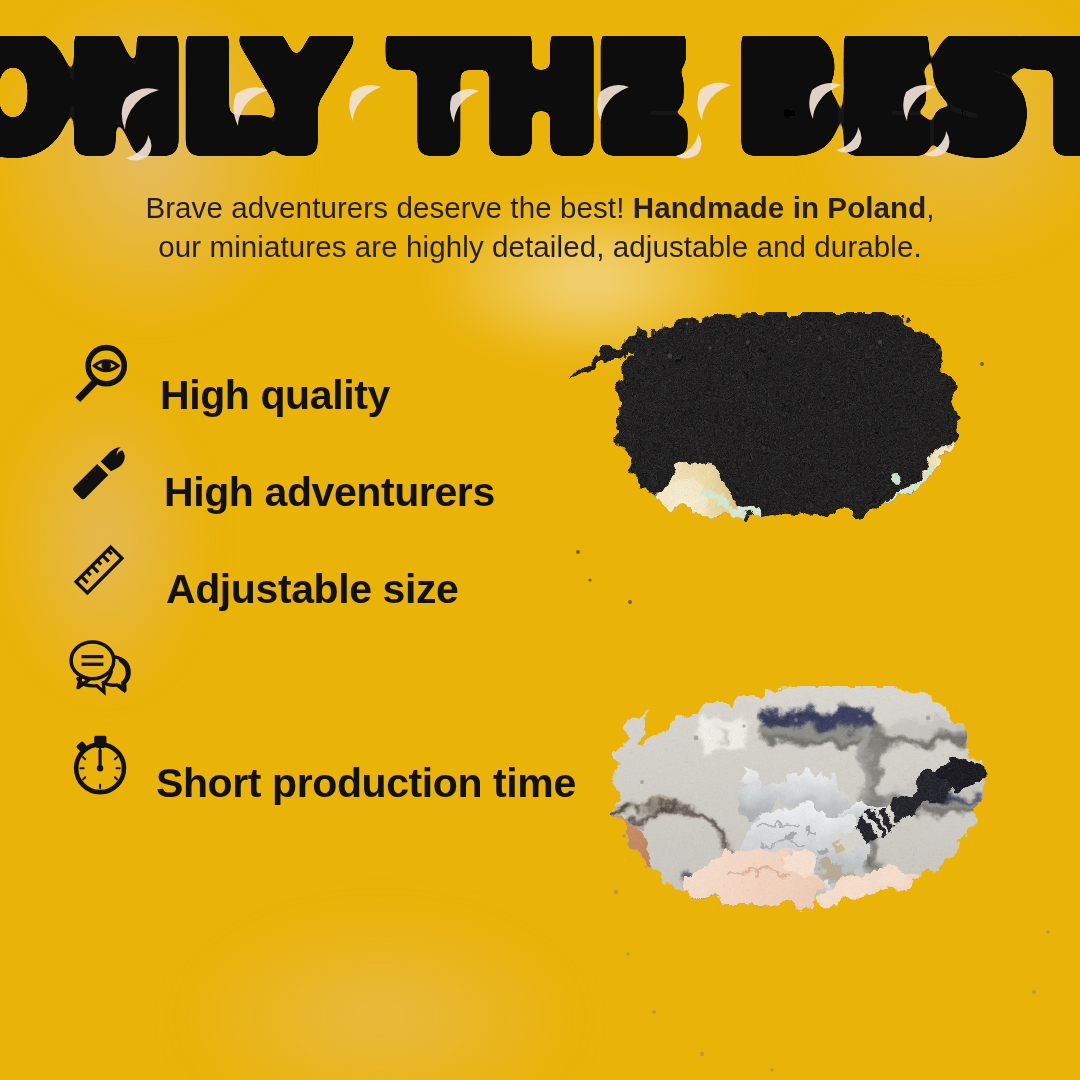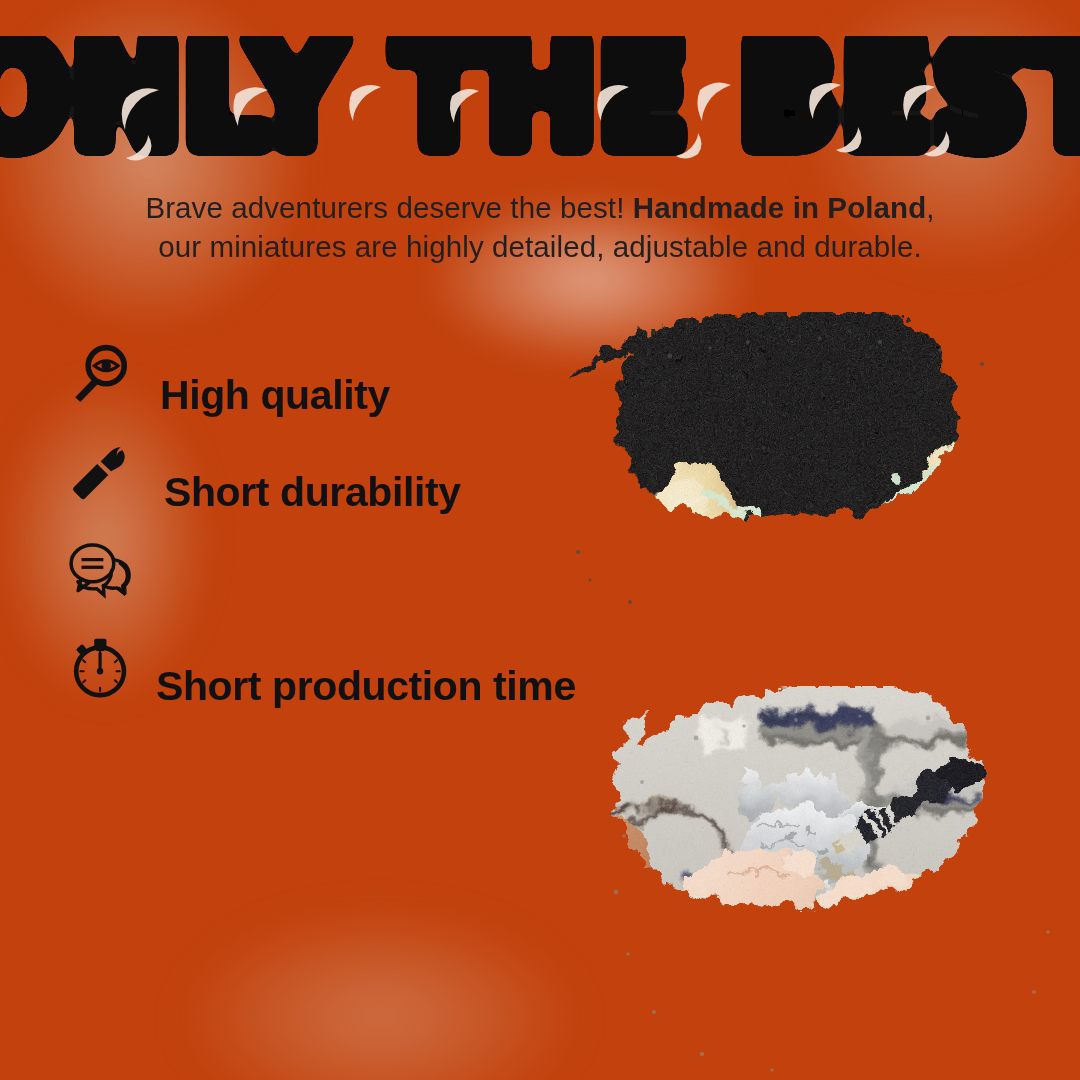--- a/index.html
+++ b/index.html
@@ -4,21 +4,21 @@
 <style>
   html,body{margin:0;padding:0;}
   body{
     width:1080px;height:1080px;overflow:hidden;
     font-family:"Liberation Sans", sans-serif;
     background:#f2e2d6;
     position:relative;
   }
   #canvas{
     position:absolute;inset:0;width:1080px;height:1080px;overflow:hidden;
-    background:#c2410c;
+    background:#eab308;
   }
 
   
   .tex{position:absolute;pointer-events:none;}
   .tex-a{
     left:-40px;top:-30px;width:420px;height:420px;
     background:radial-gradient(ellipse 55% 60% at 45% 45%, rgba(226,196,172,.55), rgba(226,196,172,0) 70%);
     filter:blur(14px);
   }
   .tex-b{
@@ -166,23 +166,41 @@
 
     <div class="feature f1">
       <span class="ico">
         <svg width="66" height="66" viewBox="0 0 64 64" xmlns="http://www.w3.org/2000/svg">
           <g fill="#111112">
             <path d="M33.6 20.8 L43 11.4 q4.2 -4.2 10 -4.4 q-4.4 3.2 -3.8 8.2 q1 -4.2 5.6 -5.2 q3.4 5.2 1.4 10.2 q-1.8 4.6 -6.4 7 l-6.2 3.2 z"></path>
             <path d="M30.2 23.2 L41 34 L18.8 56.2 q-2.3 2.3 -4.6 0 l-6.2 -6.2 q-2.3 -2.3 0 -4.6 z"></path>
           </g>
         </svg>
       </span>
-      <span class="lbl">Short durability</span>
+      <span class="lbl">High adventurers</span>
     </div>
 
+    <div class="feature f2">
+      <span class="ico">
+        <svg width="68" height="68" viewBox="0 0 64 64" xmlns="http://www.w3.org/2000/svg">
+          <g transform="rotate(-45 32 32)">
+            <rect x="9" y="24.5" width="46" height="15" fill="none" stroke="#111112" stroke-width="3.2"></rect>
+            <g stroke="#111112" stroke-width="3" stroke-linecap="butt">
+              <line x1="16" y1="24.5" x2="16" y2="33"></line>
+              <line x1="23" y1="24.5" x2="23" y2="30"></line>
+              <line x1="30" y1="24.5" x2="30" y2="33"></line>
+              <line x1="37" y1="24.5" x2="37" y2="30"></line>
+              <line x1="44" y1="24.5" x2="44" y2="33"></line>
+              <line x1="51" y1="24.5" x2="51" y2="30"></line>
+            </g>
+          </g>
+        </svg>
+      </span>
+      <span class="lbl">Adjustable size</span>
+    </div>
 
     <div class="feature f3">
       <span class="ico">
         <svg width="70" height="70" viewBox="0 0 64 64" xmlns="http://www.w3.org/2000/svg">
           <path d="M43.5 32.5 q0 9 -7.4 14.4 l.4 7.8 l-6.6 -5.6 q-1.5 .2 -3 .2 q-9.8 0 -14.2 -6.6" fill="none" stroke="#111112" stroke-width="3.1" stroke-linecap="round"></path>
           <path d="M51.5 26 q6.5 4.4 6.5 11.2 q0 5.4 -4.2 9.2 l.3 6.4 l-5.6 -4.4 q-1.6 .3 -3.3 .3 q-5.4 0 -9.3 -2.6" fill="none" stroke="#111112" stroke-width="3.1" stroke-linecap="round"></path>
           <ellipse cx="26" cy="26" rx="19.5" ry="16.8" fill="none" stroke="#111112" stroke-width="3.2"></ellipse>
           <path d="M15.5 40 l-2.6 10.8 l10 -7.2z" fill="none" stroke="#111112" stroke-width="3.2" stroke-linejoin="round"></path>
           <g stroke="#111112" stroke-width="3">
             <line x1="16" y1="22.5" x2="36" y2="22.5"></line>

